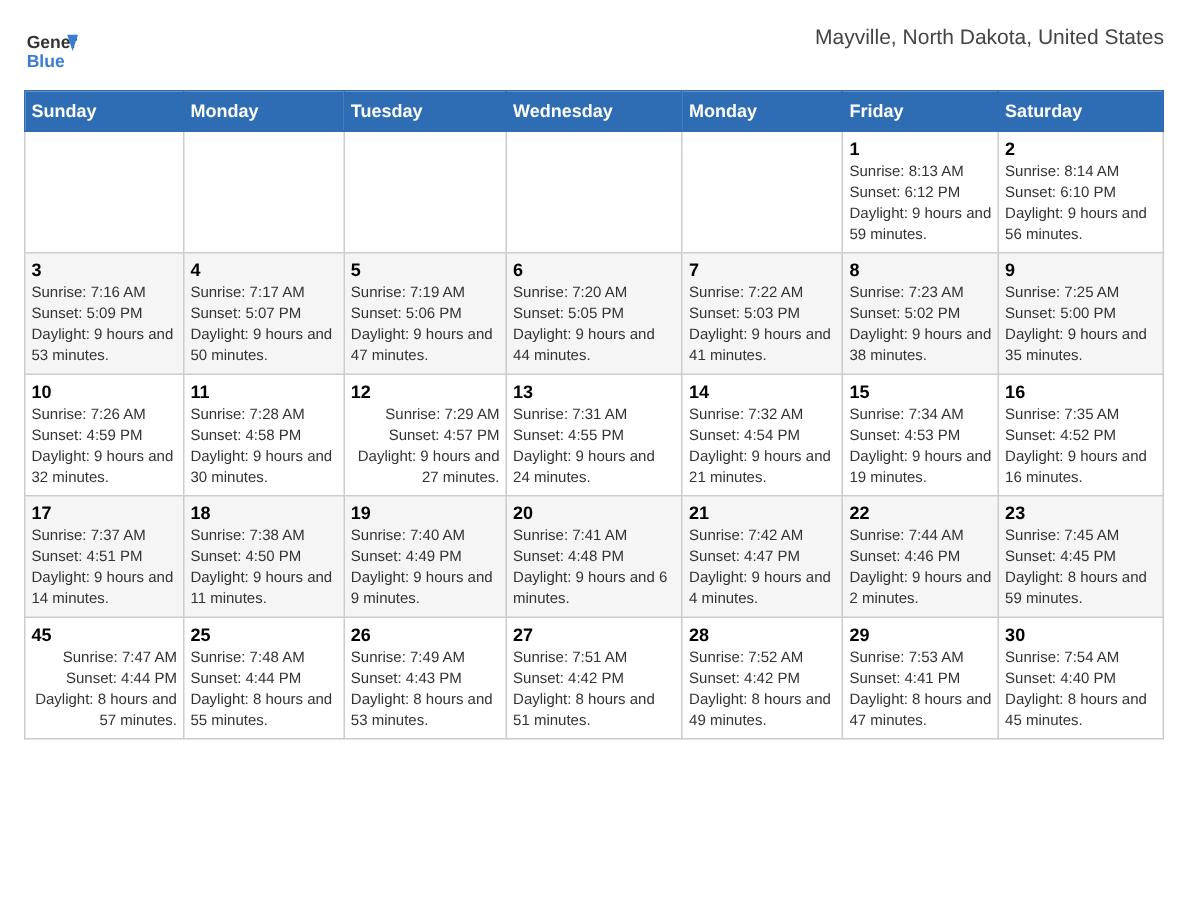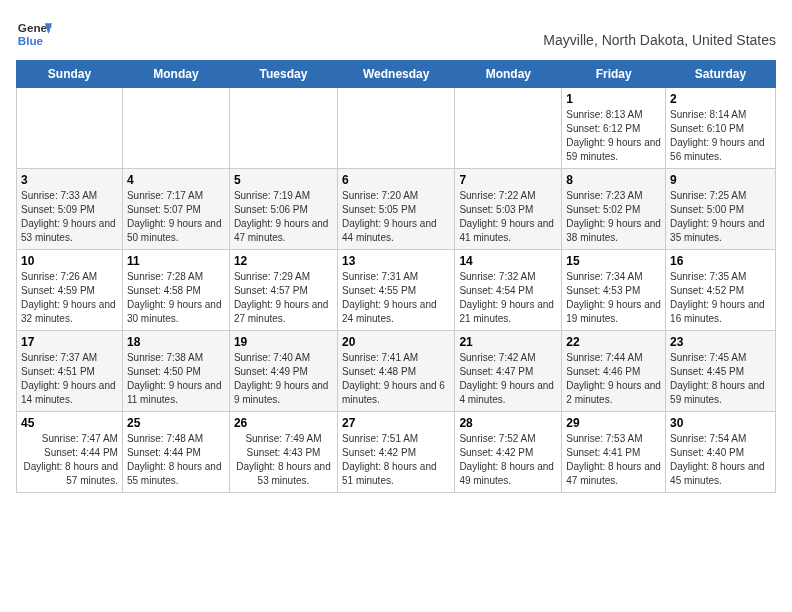--- a/index.html
+++ b/index.html
@@ -29,32 +29,31 @@
       text-align: right;
     }
     .main-title {
       font-size: 32px;
       font-weight: normal;
       color: #222;
     }
     .subtitle {
       font-size: 14px;
       color: #444;
-      margin-top: 16px;
     }
     table {
       width: 100%;
       border-collapse: collapse;
       font-size: 11px;
     }
     thead tr th {
       background-color: #2e6db4;
       color: #fff;
       padding: 6px 4px;
-      text-align: center;
+      text-align: left;
       font-size: 12px;
       font-weight: bold;
       border: 1px solid #2e6db4;
     }
     tbody tr td {
       border: 1px solid #ccc;
       padding: 4px;
       vertical-align: top;
       min-height: 70px;
       background: #fff;
@@ -124,21 +123,21 @@
         <td>
           <span class="day-number">2</span>
           <div class="day-info" style="white-space: pre-line;">Sunrise: 8:14 AM
 Sunset: 6:10 PM
 Daylight: 9 hours and 56 minutes.</div>
         </td>
       </tr>
       <tr>
         <td>
           <span class="day-number">3</span>
-          <div class="day-info" style="white-space: pre-line;">Sunrise: 7:33 AM
+          <div class="day-info" style="white-space: pre-line;">Sunrise: 7:16 AM
 Sunset: 5:09 PM
 Daylight: 9 hours and 53 minutes.</div>
         </td>
         <td>
           <span class="day-number">4</span>
           <div class="day-info" style="white-space: pre-line;">Sunrise: 7:17 AM
 Sunset: 5:07 PM
 Daylight: 9 hours and 50 minutes.</div>
         </td>
         <td>
@@ -180,21 +179,21 @@
 Daylight: 9 hours and 32 minutes.</div>
         </td>
         <td>
           <span class="day-number">11</span>
           <div class="day-info" style="white-space: pre-line;">Sunrise: 7:28 AM
 Sunset: 4:58 PM
 Daylight: 9 hours and 30 minutes.</div>
         </td>
         <td>
           <span class="day-number">12</span>
-          <div class="day-info" style="white-space: pre-line;">Sunrise: 7:29 AM
+          <div class="day-info" style="white-space: pre-line; text-align: right;">Sunrise: 7:29 AM
 Sunset: 4:57 PM
 Daylight: 9 hours and 27 minutes.</div>
         </td>
         <td>
           <span class="day-number">13</span>
           <div class="day-info" style="white-space: pre-line;">Sunrise: 7:31 AM
 Sunset: 4:55 PM
 Daylight: 9 hours and 24 minutes.</div>
         </td>
         <td>
@@ -268,21 +267,21 @@
 Daylight: 8 hours and 57 minutes.</div>
         </td>
         <td>
           <span class="day-number">25</span>
           <div class="day-info" style="white-space: pre-line;">Sunrise: 7:48 AM
 Sunset: 4:44 PM
 Daylight: 8 hours and 55 minutes.</div>
         </td>
         <td>
           <span class="day-number">26</span>
-          <div class="day-info" style="white-space: pre-line; text-align: center;">Sunrise: 7:49 AM
+          <div class="day-info" style="white-space: pre-line;">Sunrise: 7:49 AM
 Sunset: 4:43 PM
 Daylight: 8 hours and 53 minutes.</div>
         </td>
         <td>
           <span class="day-number">27</span>
           <div class="day-info" style="white-space: pre-line;">Sunrise: 7:51 AM
 Sunset: 4:42 PM
 Daylight: 8 hours and 51 minutes.</div>
         </td>
         <td>

